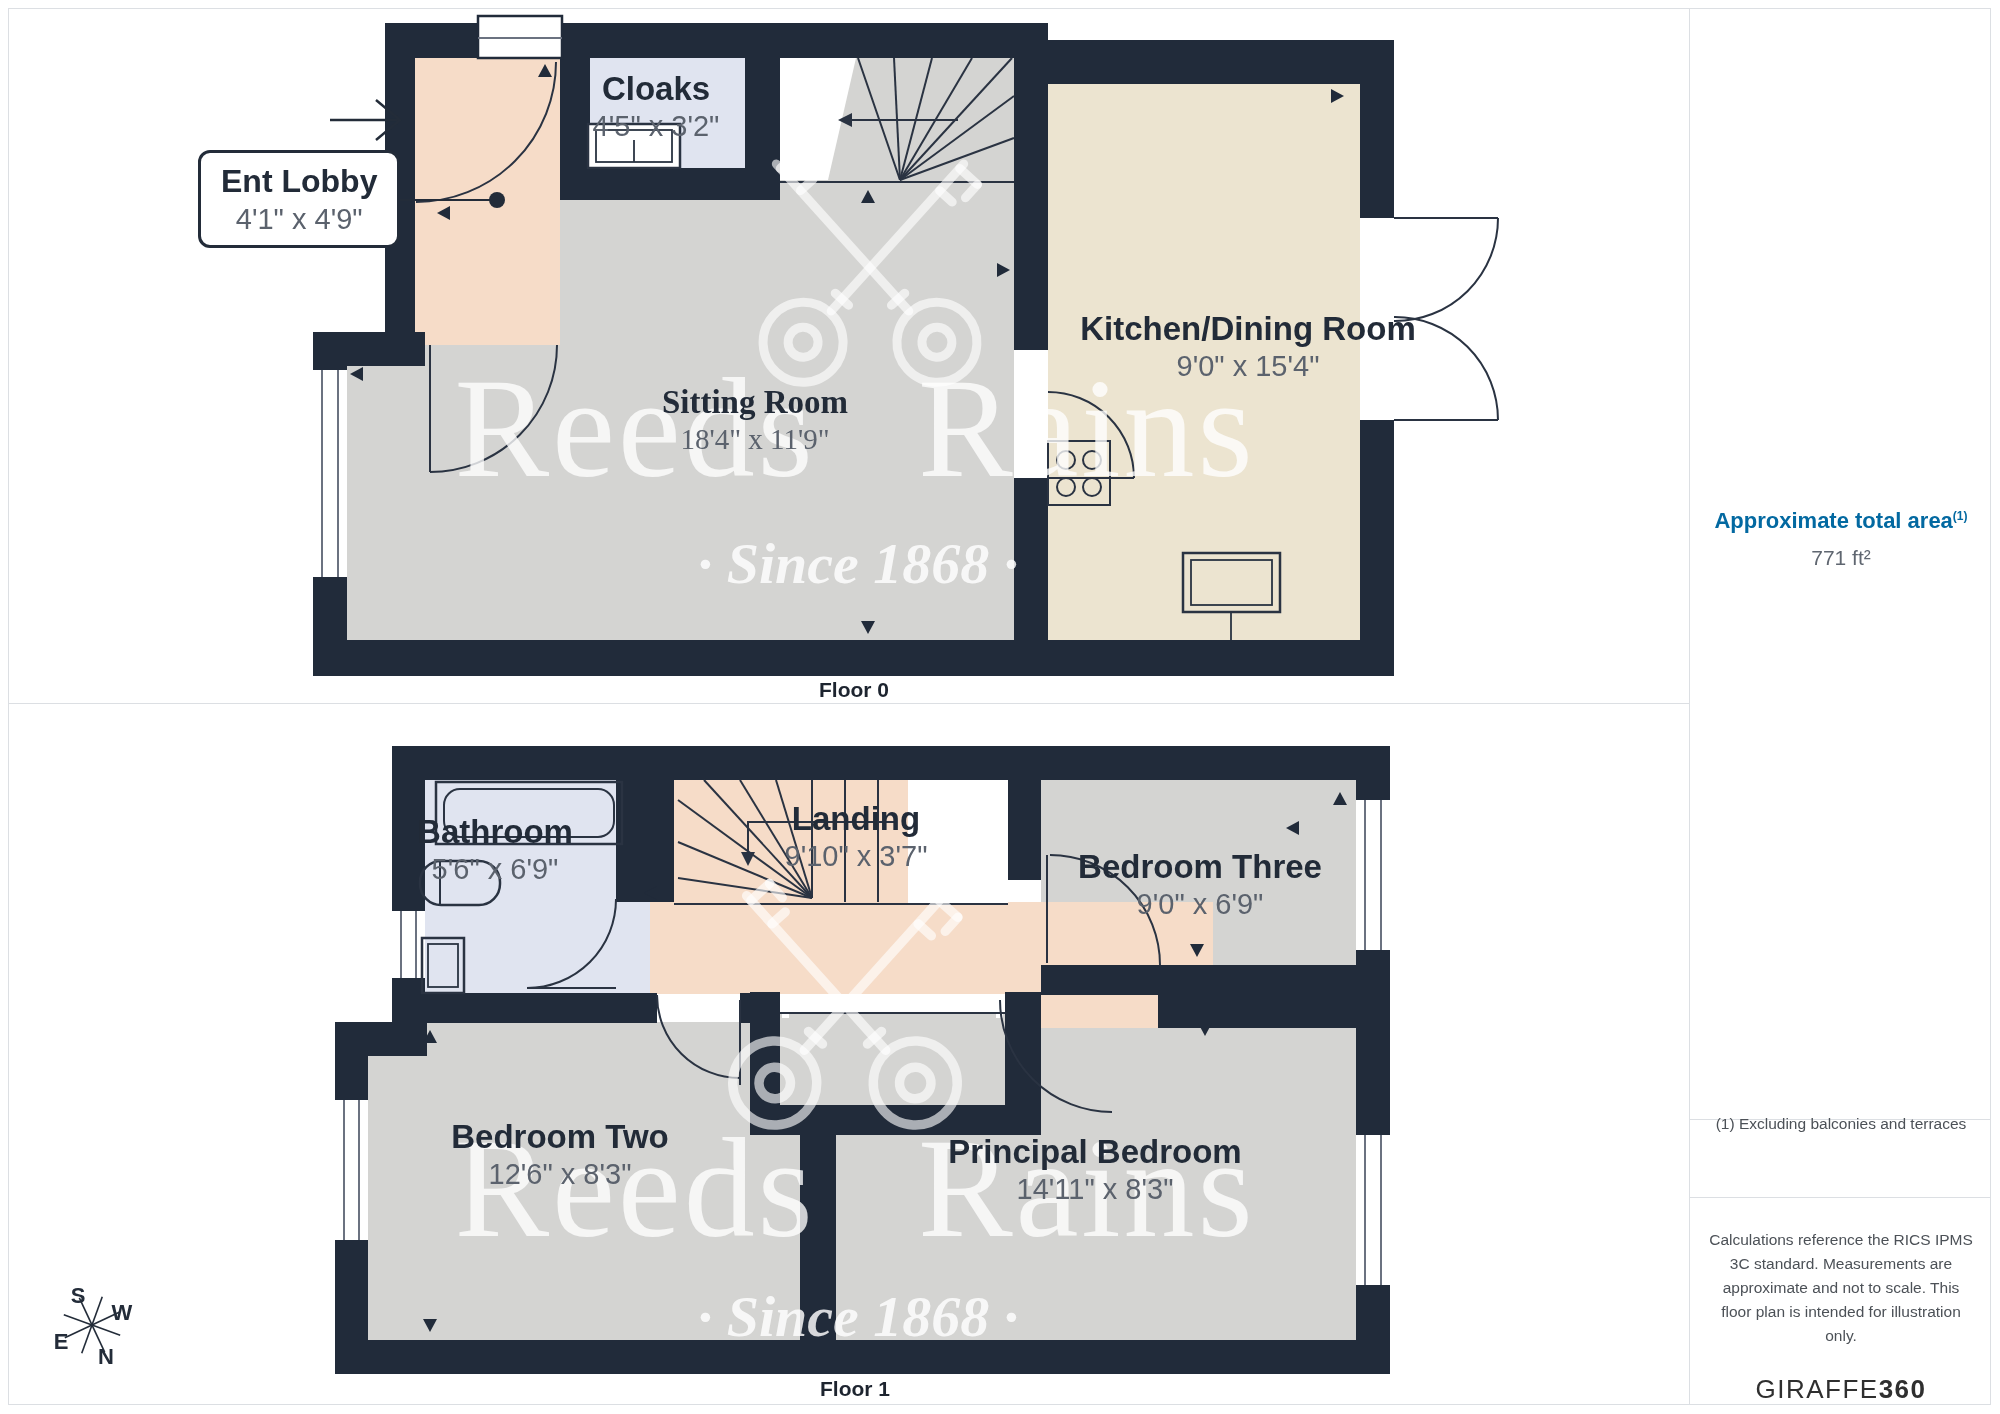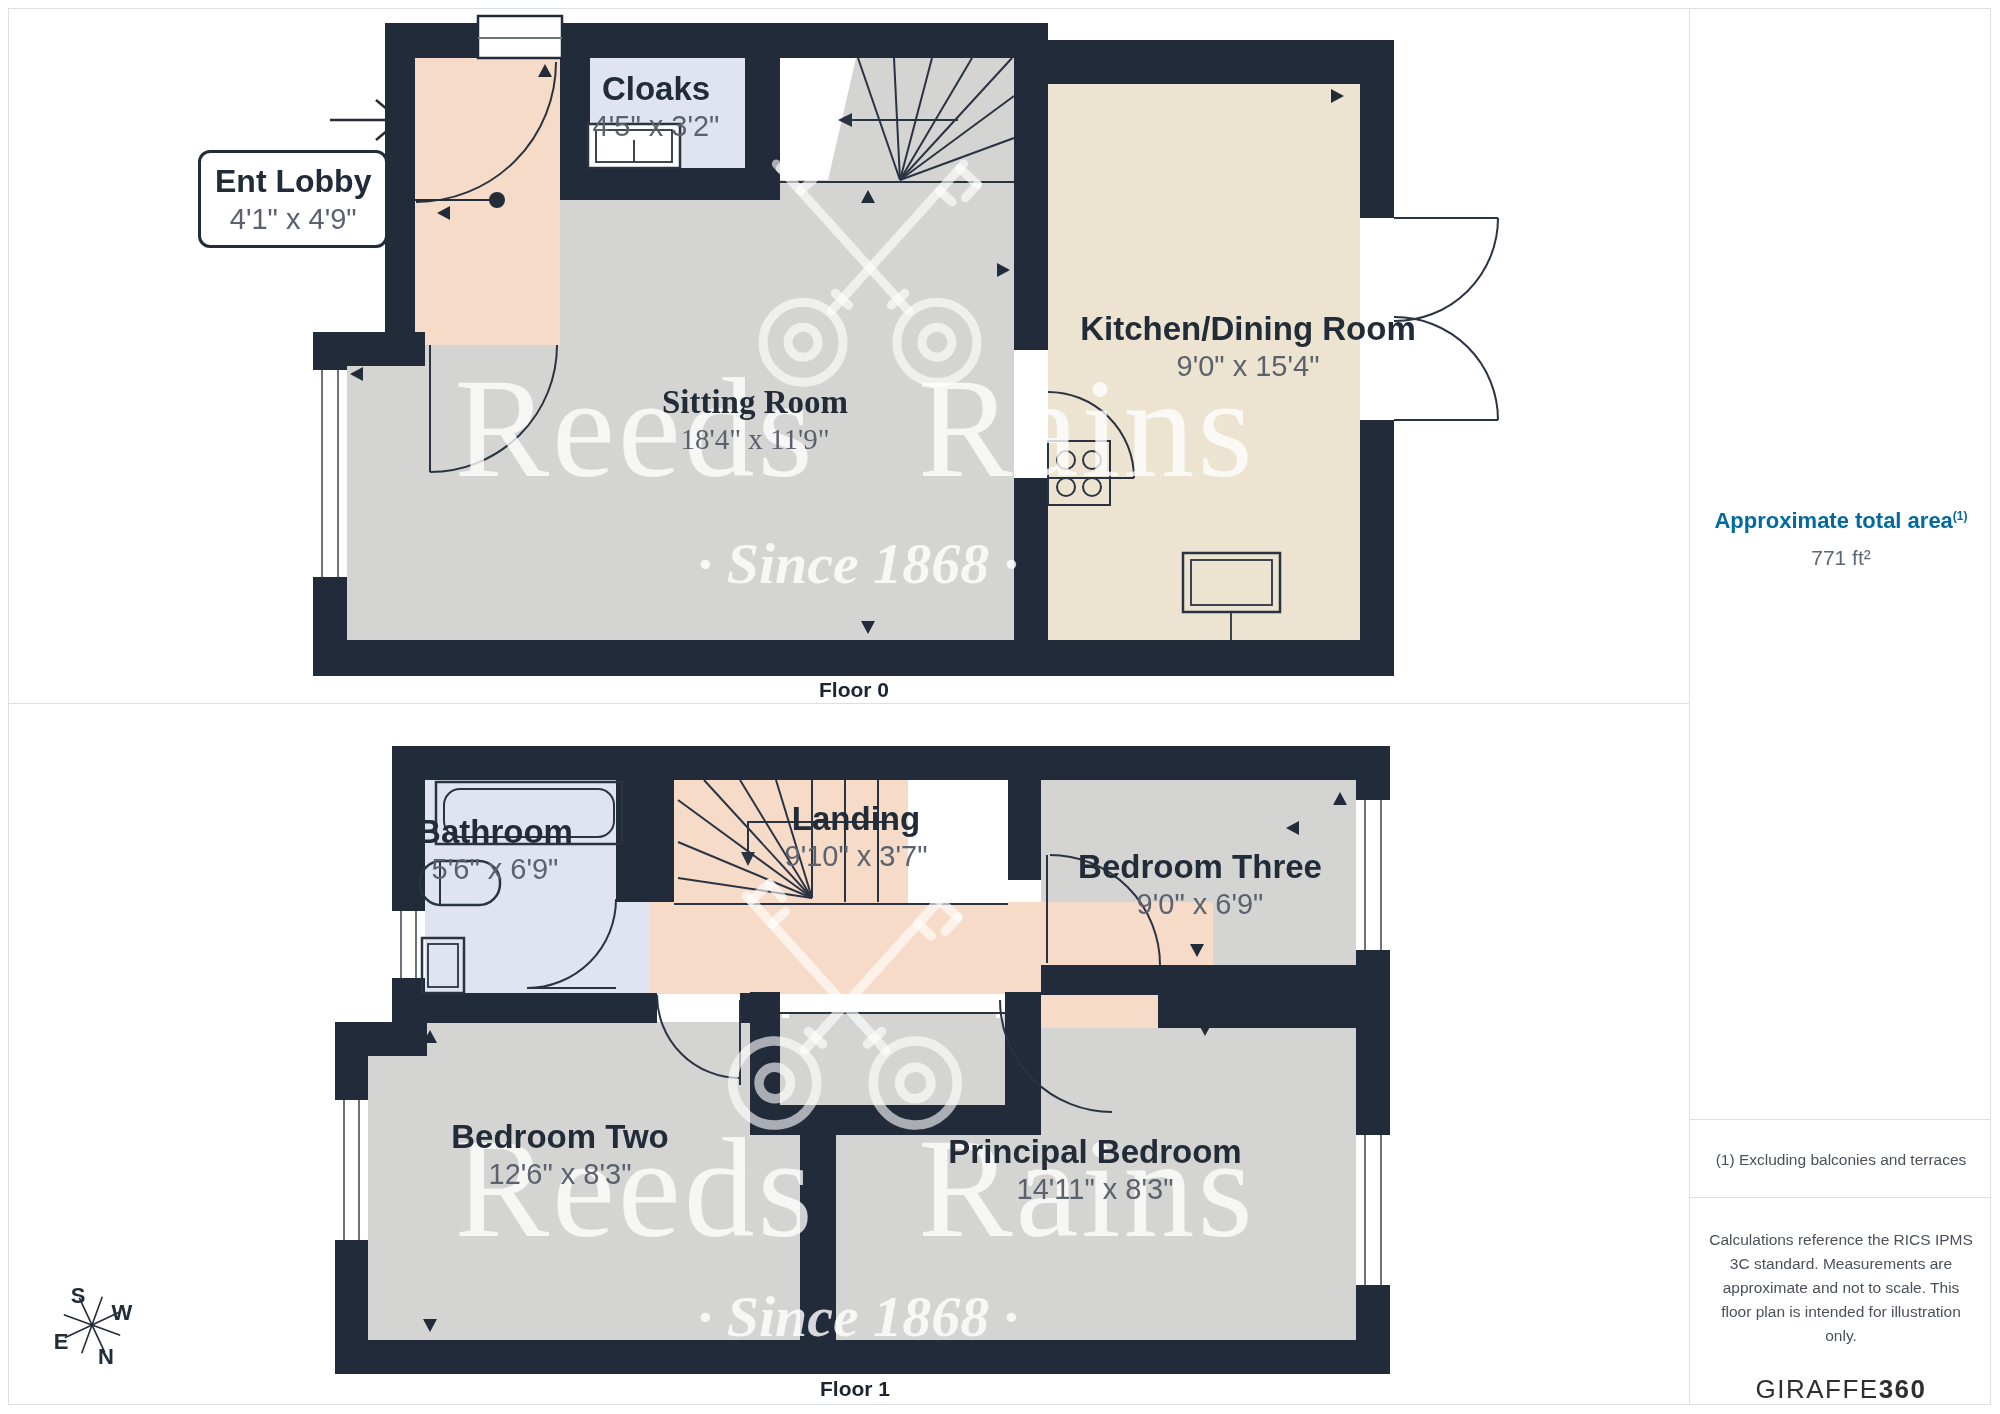--- a/index.html
+++ b/index.html
@@ -15,21 +15,21 @@
     letter-spacing:0.02em;word-spacing:0.45em;white-space:nowrap;pointer-events:none;}
   .wm-tag{position:absolute;transform:translate(-50%,-50%);
     font-family:"Liberation Serif",serif;font-style:italic;font-weight:bold;
     font-size:58px;color:rgba(255,255,255,0.82);white-space:nowrap;pointer-events:none;}
   
   .room-label{position:absolute;transform:translate(-50%,-50%);text-align:center;white-space:nowrap;}
   .rl-name{font-size:33px;font-weight:bold;color:#222b38;line-height:38px;}
   .rl-dims{font-size:29px;color:#5b626d;line-height:36px;}
   
   .callout{position:absolute;background:#fff;border:3px solid #232c39;border-radius:12px;
-           text-align:center;padding:8px 14px;white-space:nowrap;}
+           text-align:center;padding:8px 20px;white-space:nowrap;}
   .co-name{font-size:32px;font-weight:bold;color:#222b38;line-height:40px;}
   .co-dims{font-size:29px;color:#5b626d;line-height:36px;}
   .floor-label{position:absolute;transform:translate(-50%,-50%);
     font-size:21px;font-weight:bold;color:#1d242f;white-space:nowrap;}
   
   .sb-block{position:absolute;text-align:center;}
   .sb-title{font-size:22px;font-weight:bold;color:#0369a1;}
   .sb-title sup{font-size:12px;}
   .sb-value{font-size:21px;color:#5f6670;margin-top:12px;}
   .sb-note{font-size:15.5px;color:#4c5157;line-height:1.55;}
@@ -332,21 +332,21 @@
     <div class="rl-dims">14'11" x 8'3"</div>
   </div>
 
   <div class="floor-label" style="left:854px;top:690px;">Floor 0</div>
   <div class="floor-label" style="left:855px;top:1389px;">Floor 1</div>
 
   <div class="sb-block" style="left:1692px;top:508px;width:298px;">
     <div class="sb-title"><span>Approximate total area</span><sup>(1)</sup></div>
     <div class="sb-value">771 ft²</div>
   </div>
-  <div class="sb-block" style="left:1692px;top:1148px;width:298px;">
+  <div class="sb-block" style="left:1692px;top:1112px;width:298px;">
     <div class="sb-note">(1) Excluding balconies and terraces</div>
   </div>
   <div class="sb-block" style="left:1706px;top:1228px;width:270px;">
     <div class="sb-note">Calculations reference the RICS IPMS 3C standard. Measurements are approximate and not to scale. This floor plan is intended for illustration only.</div>
     <div class="sb-brand"><span>GIRAFFE</span><span class="b">360</span></div>
   </div>
 
 </div>
 
 </body></html>

